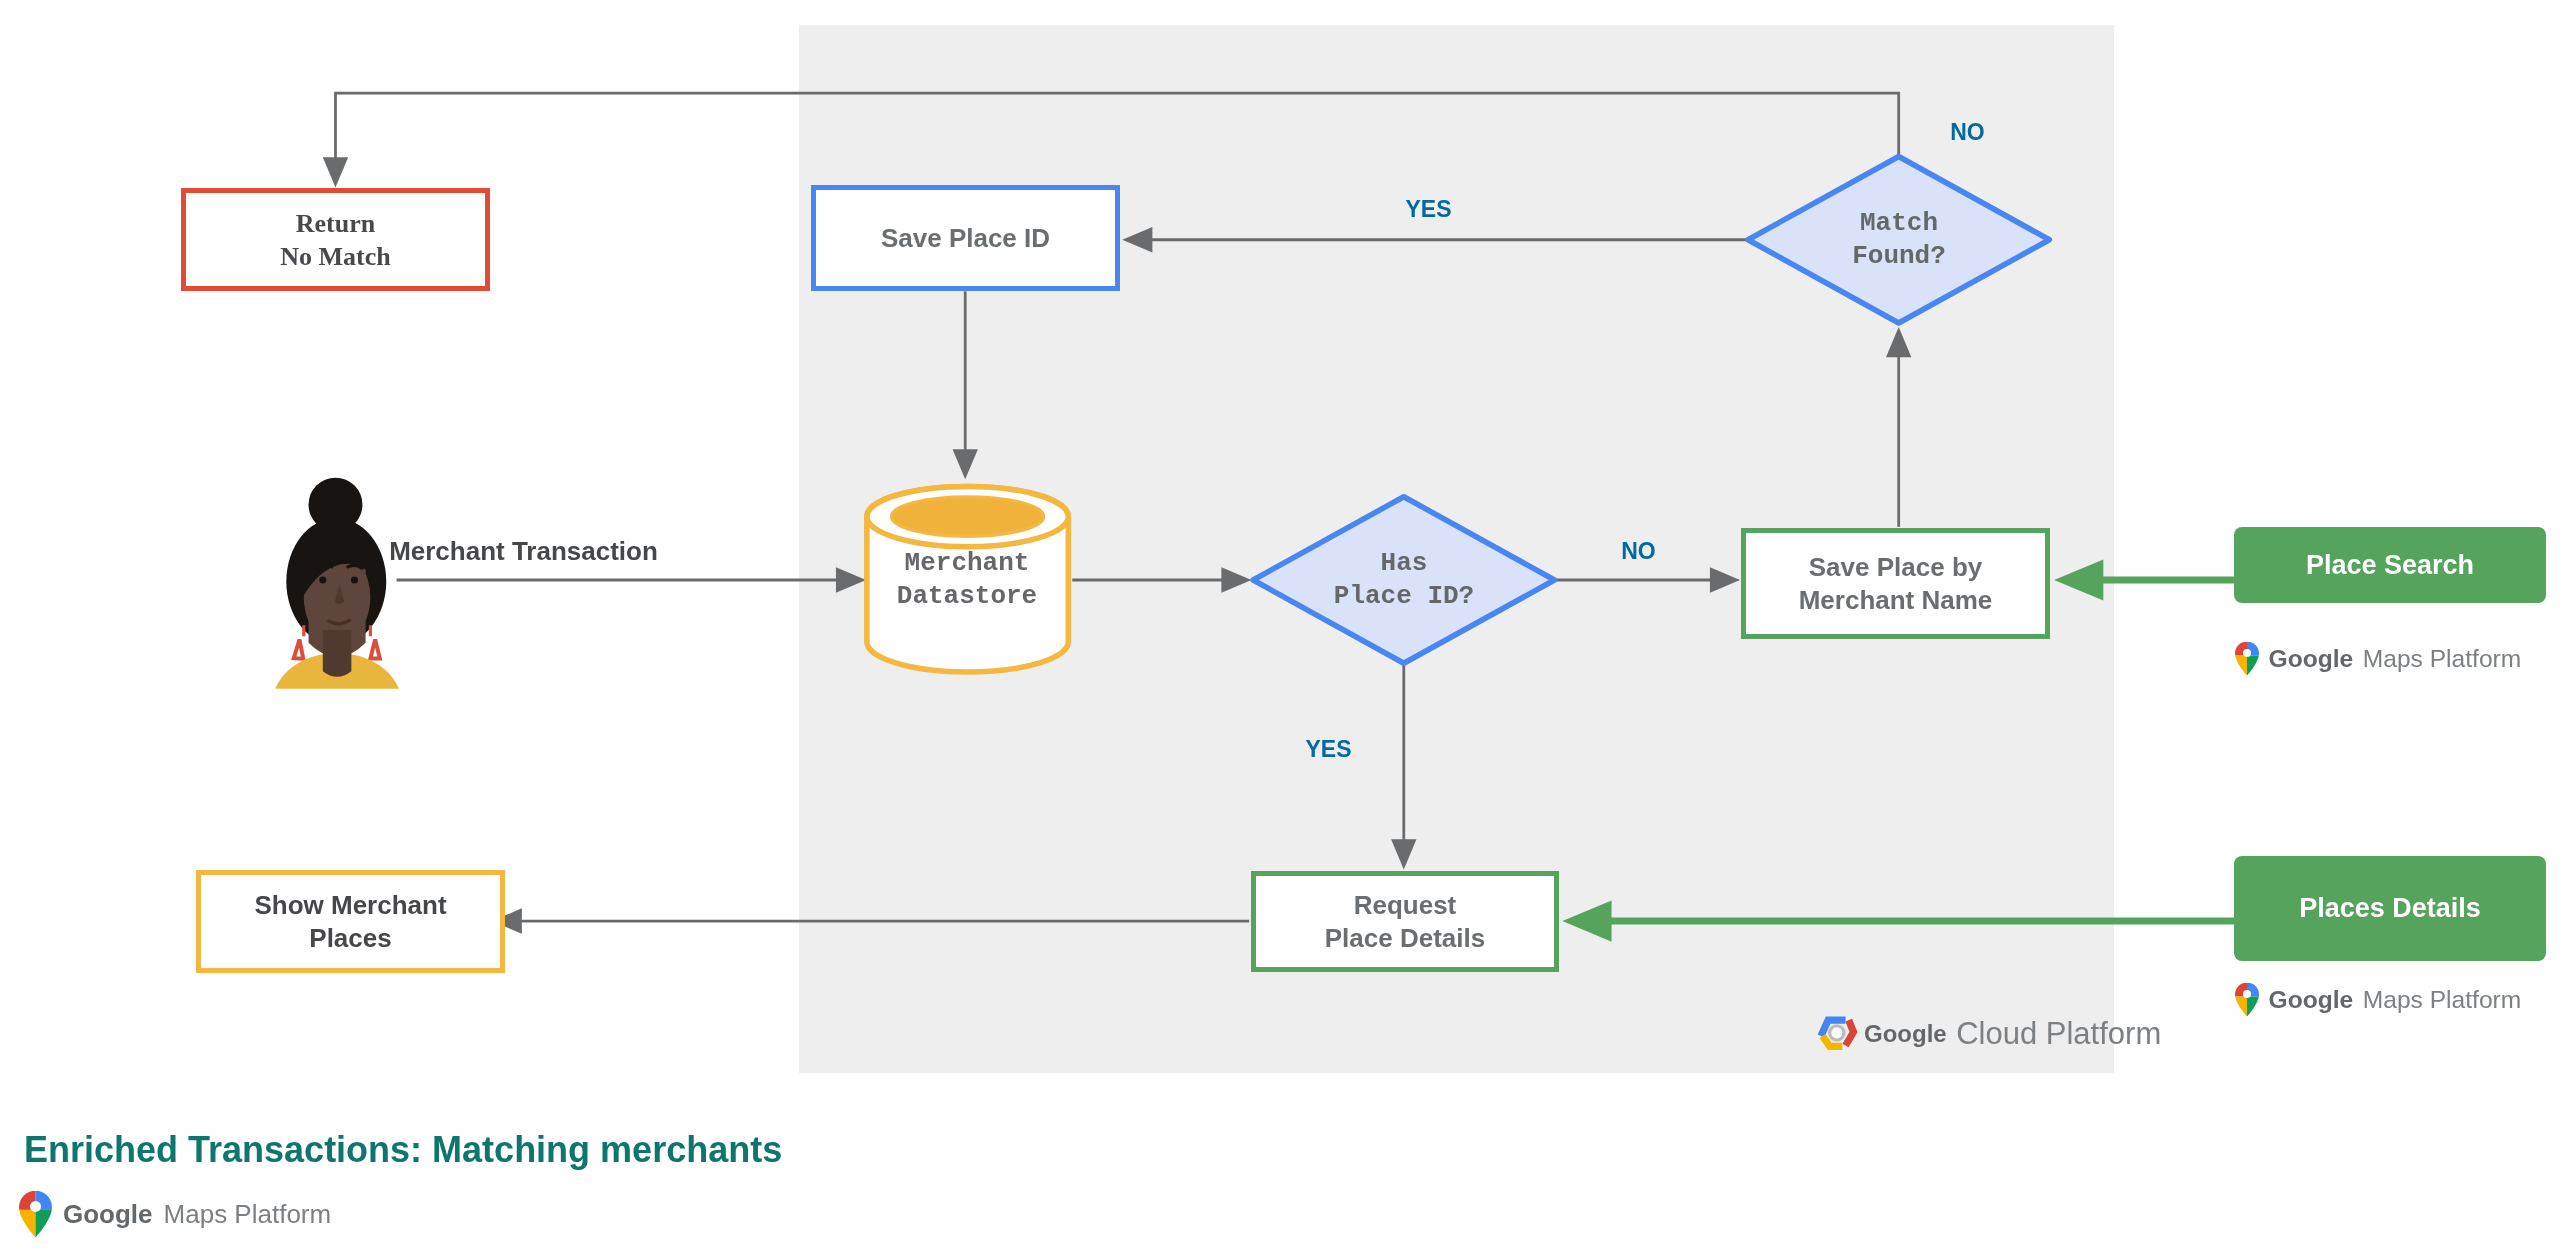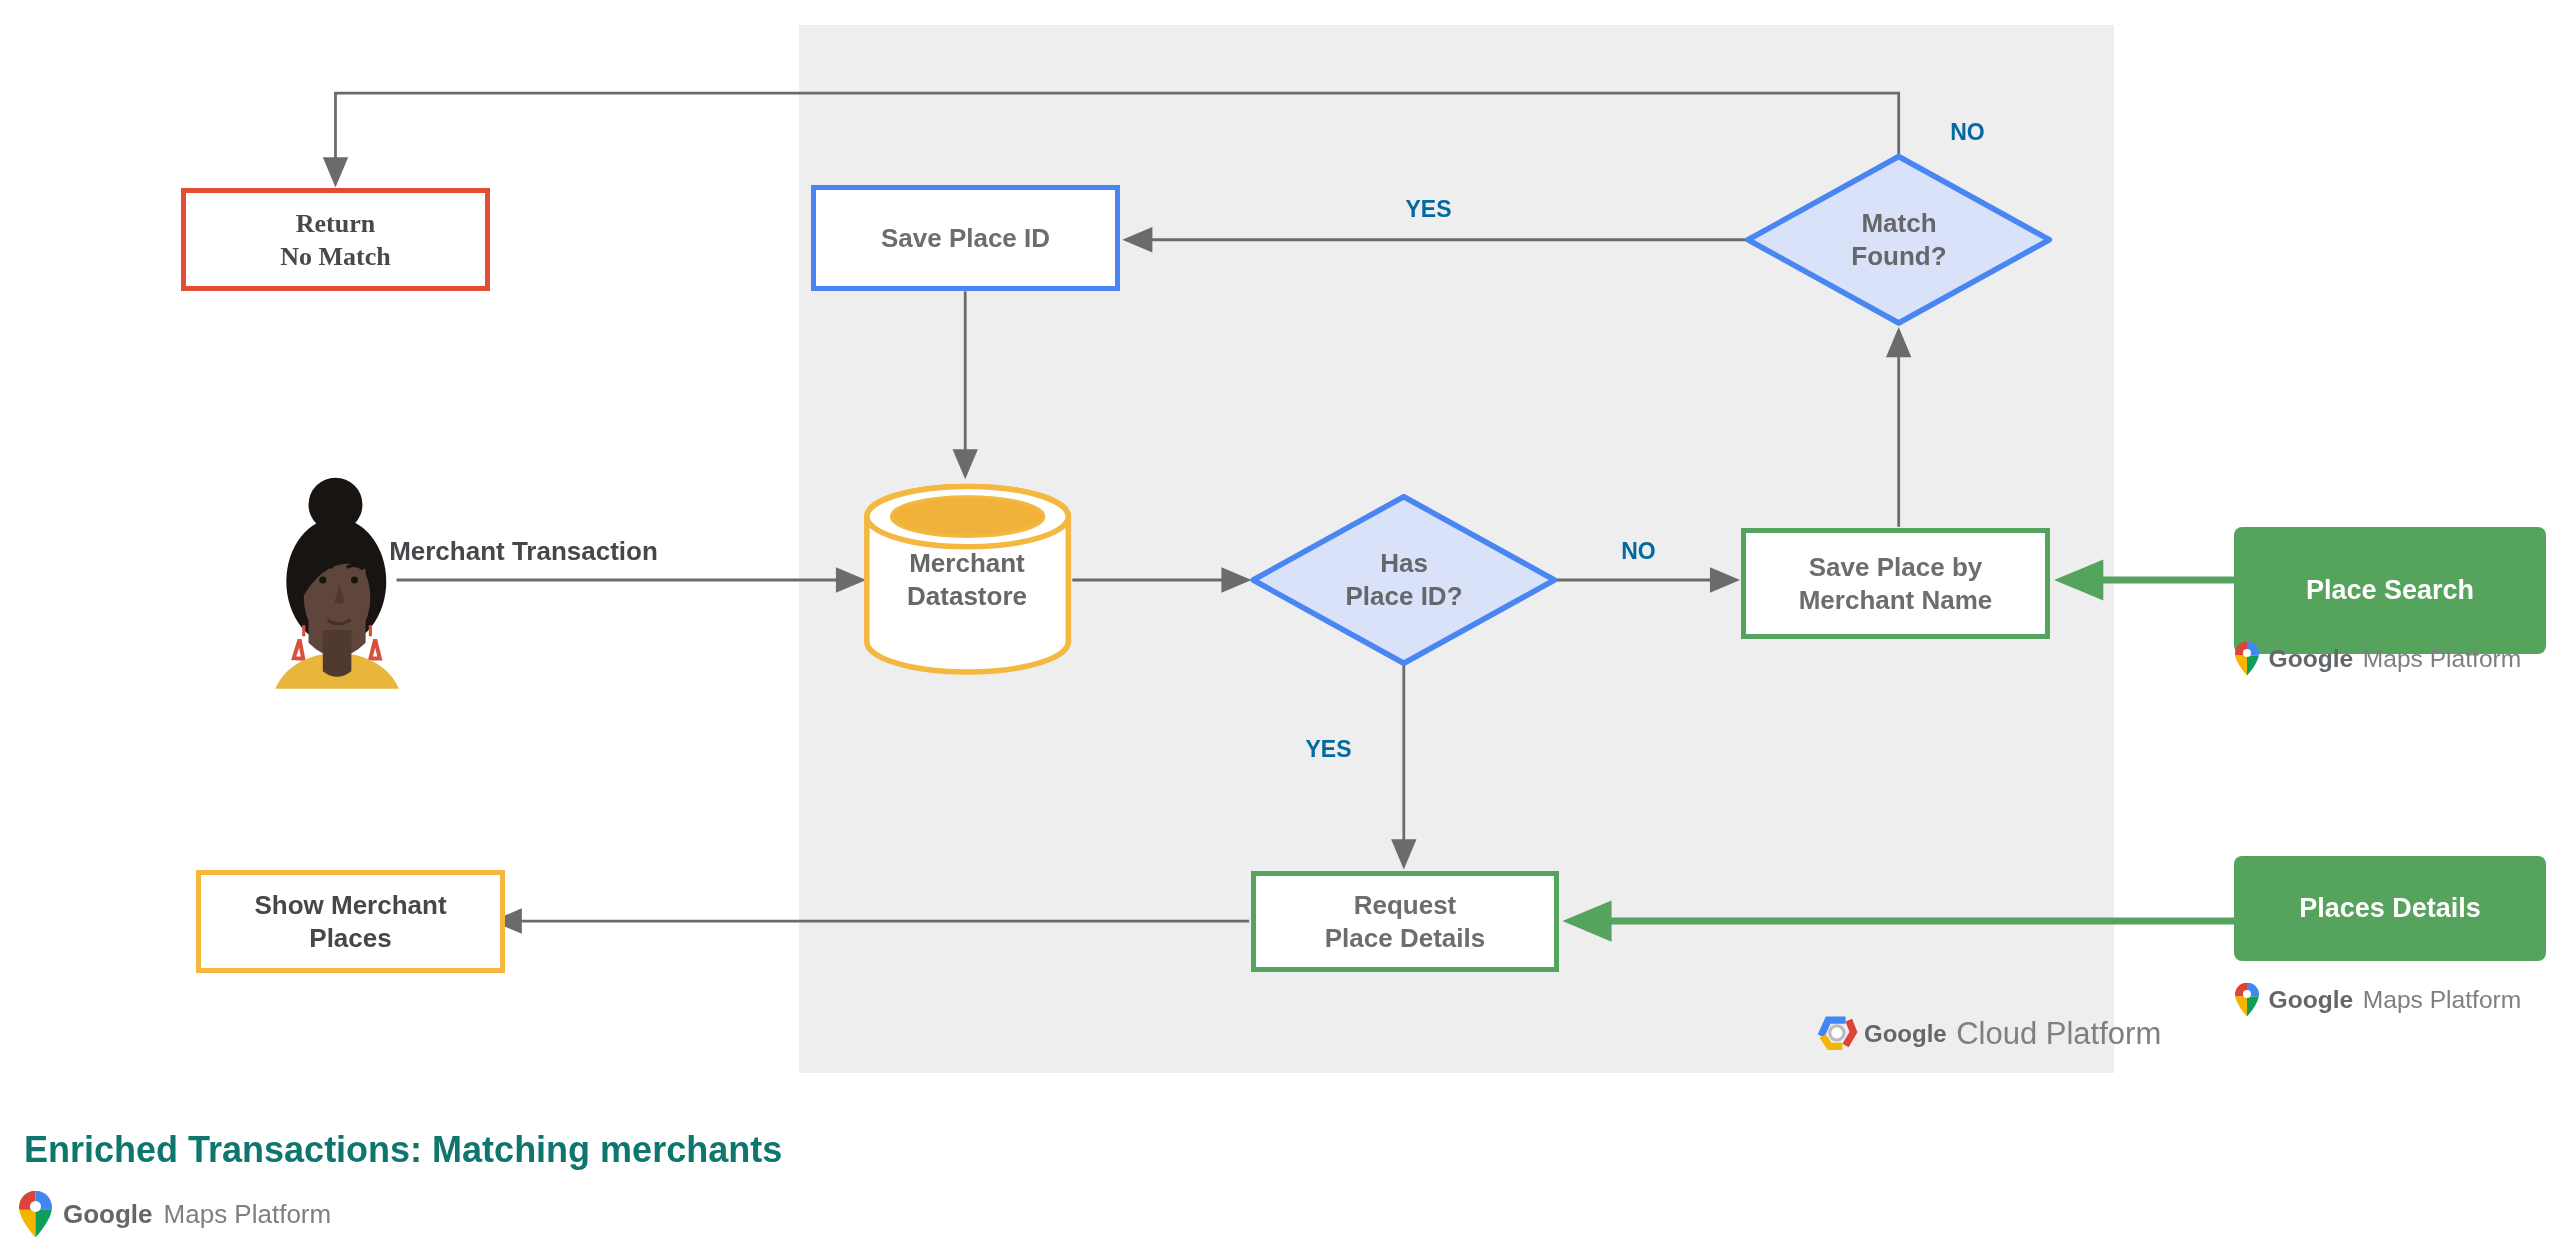--- a/index.html
+++ b/index.html
@@ -14,21 +14,21 @@
   .box.blue{border-color:#4A86F1;color:#6B6E70;}
   .box.green{border-color:#56A35D;color:#6B6E70;}
   .box.yellow{border-color:#F4B73F;color:#45474A;}
   .node .l{font-size:26px;line-height:33px;white-space:nowrap;}
   .chip{position:absolute;display:flex;align-items:center;justify-content:center;background:#56A35D;
         border-radius:8px;color:#ffffff;font-weight:700;font-size:27px;}
   .flabel{position:absolute;display:flex;align-items:center;justify-content:center;text-align:center;
           font-weight:700;color:#0369a1;font-size:23px;}
   .dlabel{position:absolute;display:flex;flex-direction:column;align-items:center;justify-content:center;
           text-align:center;font-weight:700;color:#65676A;}
-  .dlabel .l{font-size:26px;line-height:33px;white-space:nowrap;}
+  .dlabel .l{font-size:26px;line-height:33px;white-space:nowrap;font-family:Liberation Mono, monospace;}
   .mt{font-size:26px;color:#45474A;}
   .title{position:absolute;left:24px;top:1129px;font-size:36px;font-weight:700;color:#0f766e;white-space:nowrap;}
   .wordmark{position:absolute;display:flex;align-items:center;}
   .wordmark .g{font-weight:600;color:#64676A;}
   .wordmark .rest{font-weight:400;color:#7C8083;}
   .wm-sm .g,.wm-sm .rest{font-size:24.6px;}
   .wm-sm{gap:9.5px;}
   .wm-lg .g,.wm-lg .rest{font-size:26px;}
   .wm-lg{gap:11px;}
   .wm-sm svg,.wm-lg svg{flex:0 0 auto;}
@@ -161,21 +161,21 @@
   <div class="node box green" style="left:1251px;top:871px;width:308px;height:101px;">
     <div class="l">Request</div>
     <div class="l">Place Details</div>
   </div>
 
   <div class="node box yellow" style="left:196px;top:870px;width:309px;height:103px;justify-content:center;">
     <div class="l">Show Merchant</div>
     <div class="l">Places</div>
   </div>
 
-  <div class="chip" style="left:2234px;top:527px;width:312px;height:127px;">
+  <div class="chip" style="left:2234px;top:527px;width:312px;height:76px;">
     <span>Place Search</span>
   </div>
 
   <div class="chip" style="left:2234px;top:856px;width:312px;height:105px;">
     <span>Places Details</span>
   </div>
 
   <div class="flabel mt" style="left:373px;top:535px;width:301px;height:32px;">
     <span>Merchant Transaction</span>
   </div>

